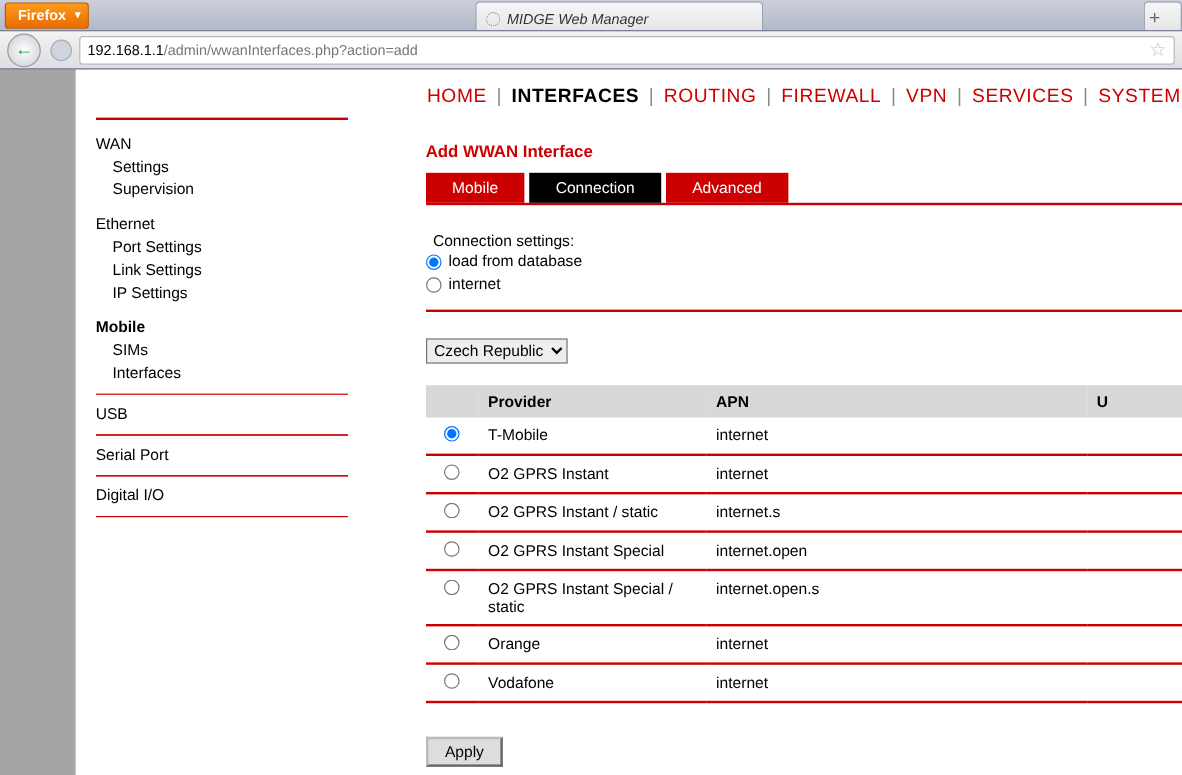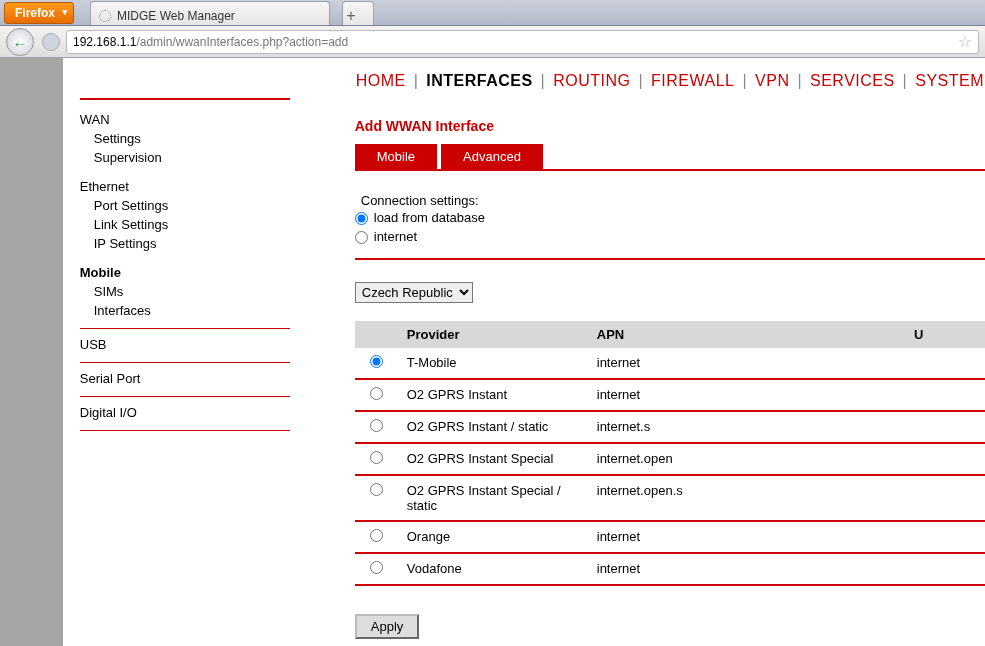--- a/index.html
+++ b/index.html
@@ -1,23 +1,23 @@
 <!DOCTYPE html>
 <html><head>
 <meta charset="utf-8">
 <style>
   * { box-sizing: border-box; margin: 0; padding: 0; }
   body { font-family: Arial, Helvetica, sans-serif; font-size: 13px; background:#A7A7A8; width:985px; height:646px; overflow:hidden; }
   
   
   .chrome { background: linear-gradient(#1a3f7a,#0f2a5c); }
-  .tabstrip { height:26px; background: linear-gradient(#ccd0db,#b3b9c9); display:flex; align-items:flex-end; border-bottom:1px solid #7a8299; }
+  .tabstrip { height:26px; background: linear-gradient(#ccd0db,#b3b9c9); display:flex; align-items:flex-end; border-bottom:1px solid #7a8299;justify-content:space-between; }
   .ff-btn { align-self:center; margin:0 4px; background: linear-gradient(#ff9a1a,#e86c00); color:#fff; font-weight:bold; font-size:12px; padding:3px 18px 3px 10px; border:1px solid #b85800; border-radius:3px; position:relative; }
   .ff-btn::after { content:"▾"; font-size:9px; position:absolute; right:6px; top:4px; }
-  .tab { height:24px; background: linear-gradient(#f6f6f6,#e6e6e6); border:1px solid #9aa0b0; border-bottom:none; border-radius:4px 4px 0 0; margin-left:12px; padding:4px 22px 0 8px; font-size:12px; display:flex; align-items:center; gap:6px; min-width:240px; color:#333;}
+  .tab { height:24px; background: linear-gradient(#f6f6f6,#e6e6e6); border:1px solid #9aa0b0; border-bottom:none; border-radius:4px 4px 0 0; margin-left:12px; padding:4px 22px 0 8px; font-size:12px; display:flex; align-items:center; gap:6px; min-width:240px; color:#333;font-style:italic;}
   .tab .spinner { width:12px; height:12px; border:1px dotted #888; border-radius:50%; }
   .newtab { width:28px; min-width:28px; justify-content:center; font-size:16px; color:#666; }
   .addrrow { height:32px; background: linear-gradient(#f3f3f3,#dedede); display:flex; align-items:center; padding:0 6px; border-bottom:1px solid #9aa0b0;}
   .backbtn { width:28px; height:28px; border-radius:50%; background: radial-gradient(#fefefe,#c9cdd6); border:1px solid #999; display:flex; align-items:center; justify-content:center; color:#20a040; font-size:15px; }
   .globe { width:18px; height:18px; border-radius:50%; background:#cfd5dd; margin:0 6px 0 8px; border:1px solid #aab; }
   .addrbar { flex:1; height:24px; background:#fff; border:1px solid #b5b9c2; border-radius:3px; display:flex; align-items:center; padding:0 6px; font-size:12px; color:#333;}
   .addrbar .host { color:#000; }
   .addrbar .path { color:#777; }
   .star { margin-left:auto; color:#bbb; font-size:16px; }
 
@@ -142,20 +142,21 @@
         <span class="sep">|</span>
         <a>SERVICES</a>
         <span class="sep">|</span>
         <a>SYSTEM</a>
       </div>
 
       <h3 class="pgtitle">Add WWAN Interface</h3>
 
       <div class="tabs">
         <div class="t red">Mobile</div>
+        <div class="t black">Connection</div>
         <div class="t red">Advanced</div>
       </div>
       <div class="hr"></div>
 
       <div class="formrow">
         <div class="lbl">Connection settings:</div>
         <div class="opts">
           <label><input type="radio" name="cs" checked="" style=""><span>load from database</span></label>
           <label><input type="radio" name="cs" style=""><span>internet</span></label>
         </div>

